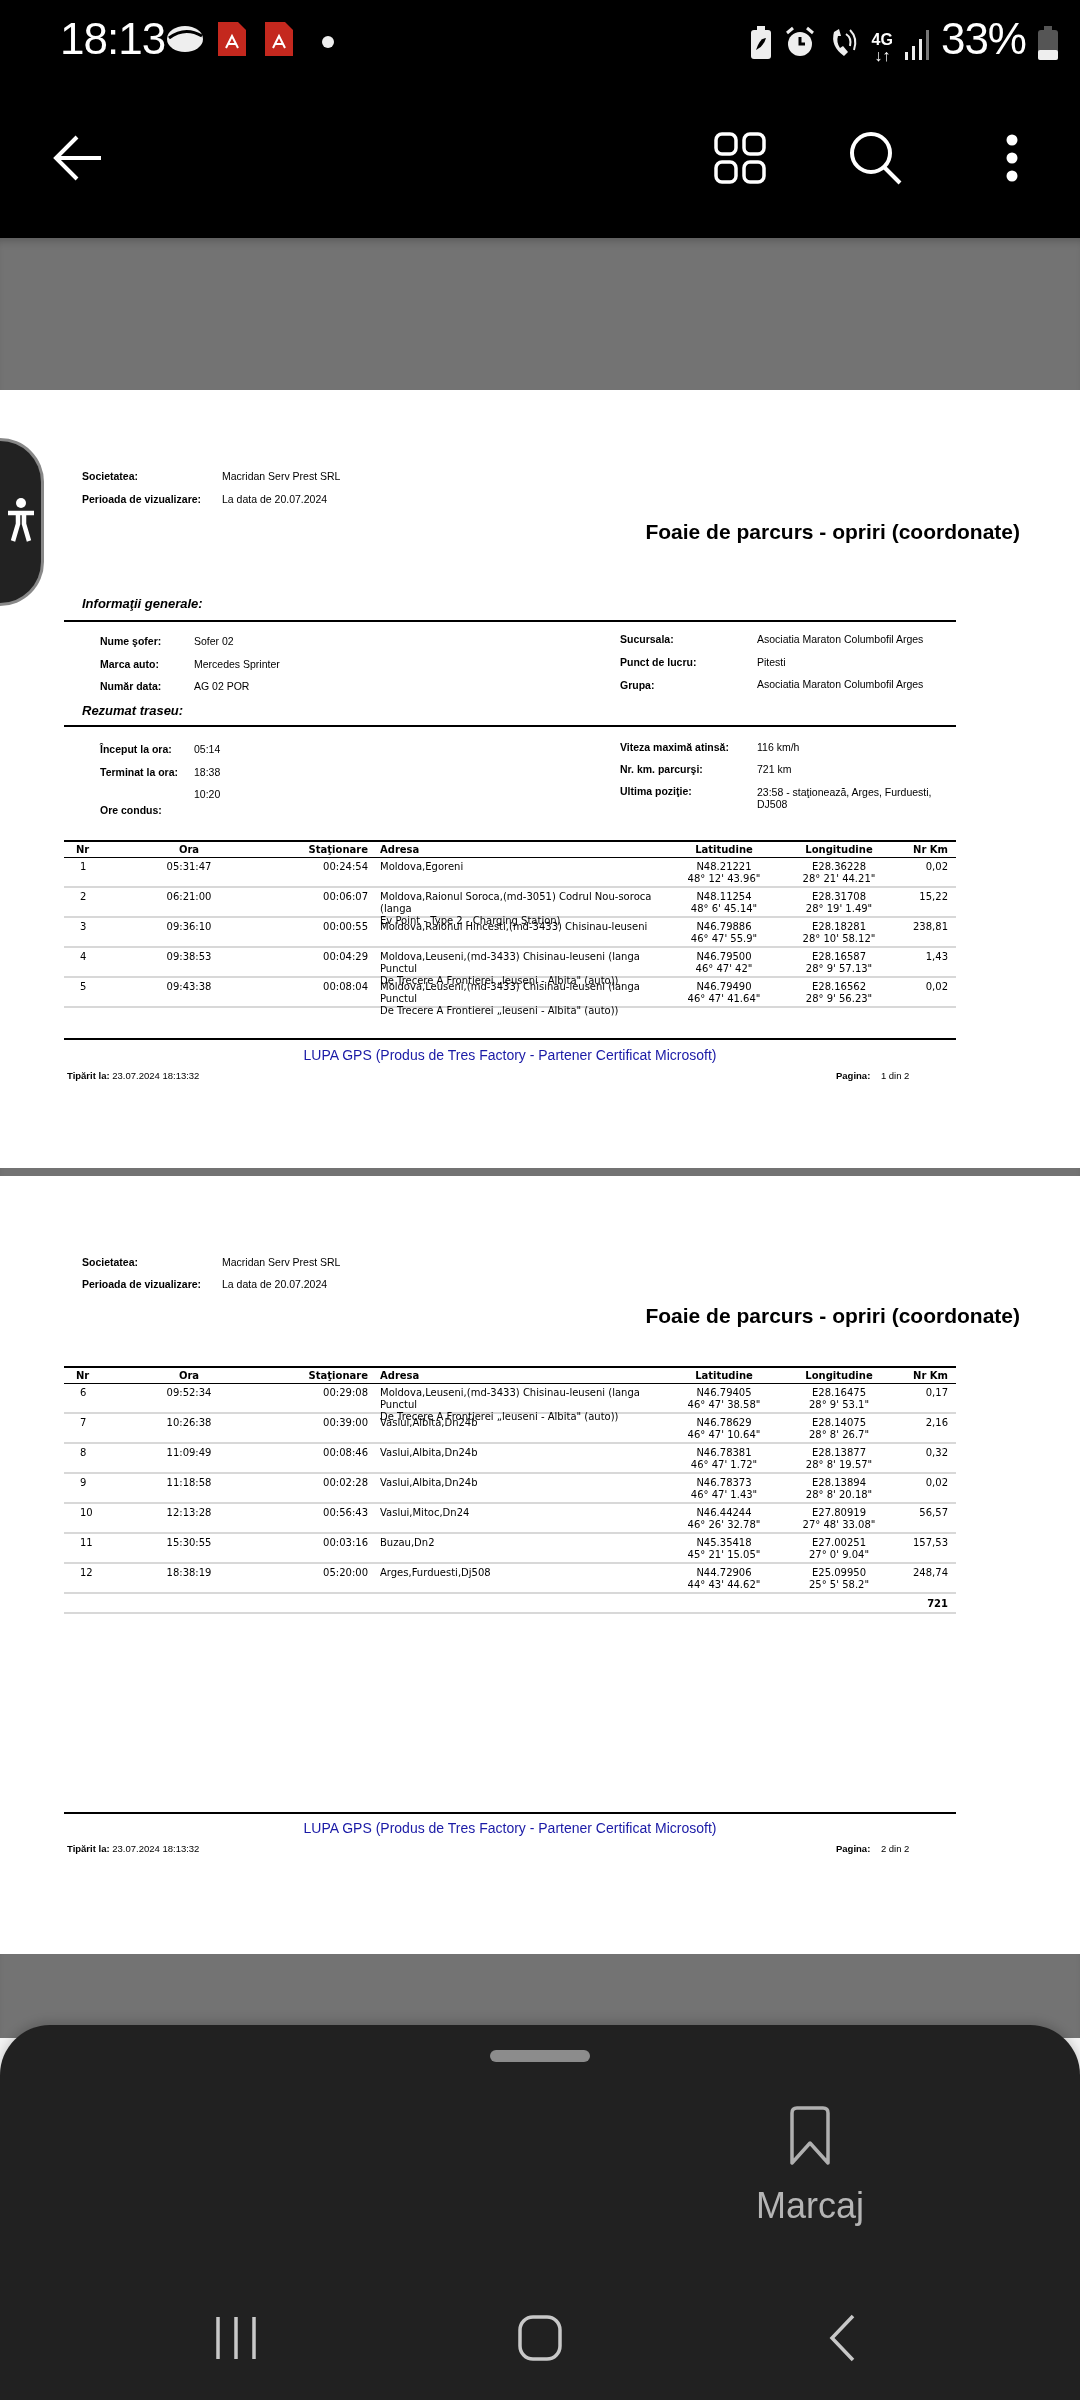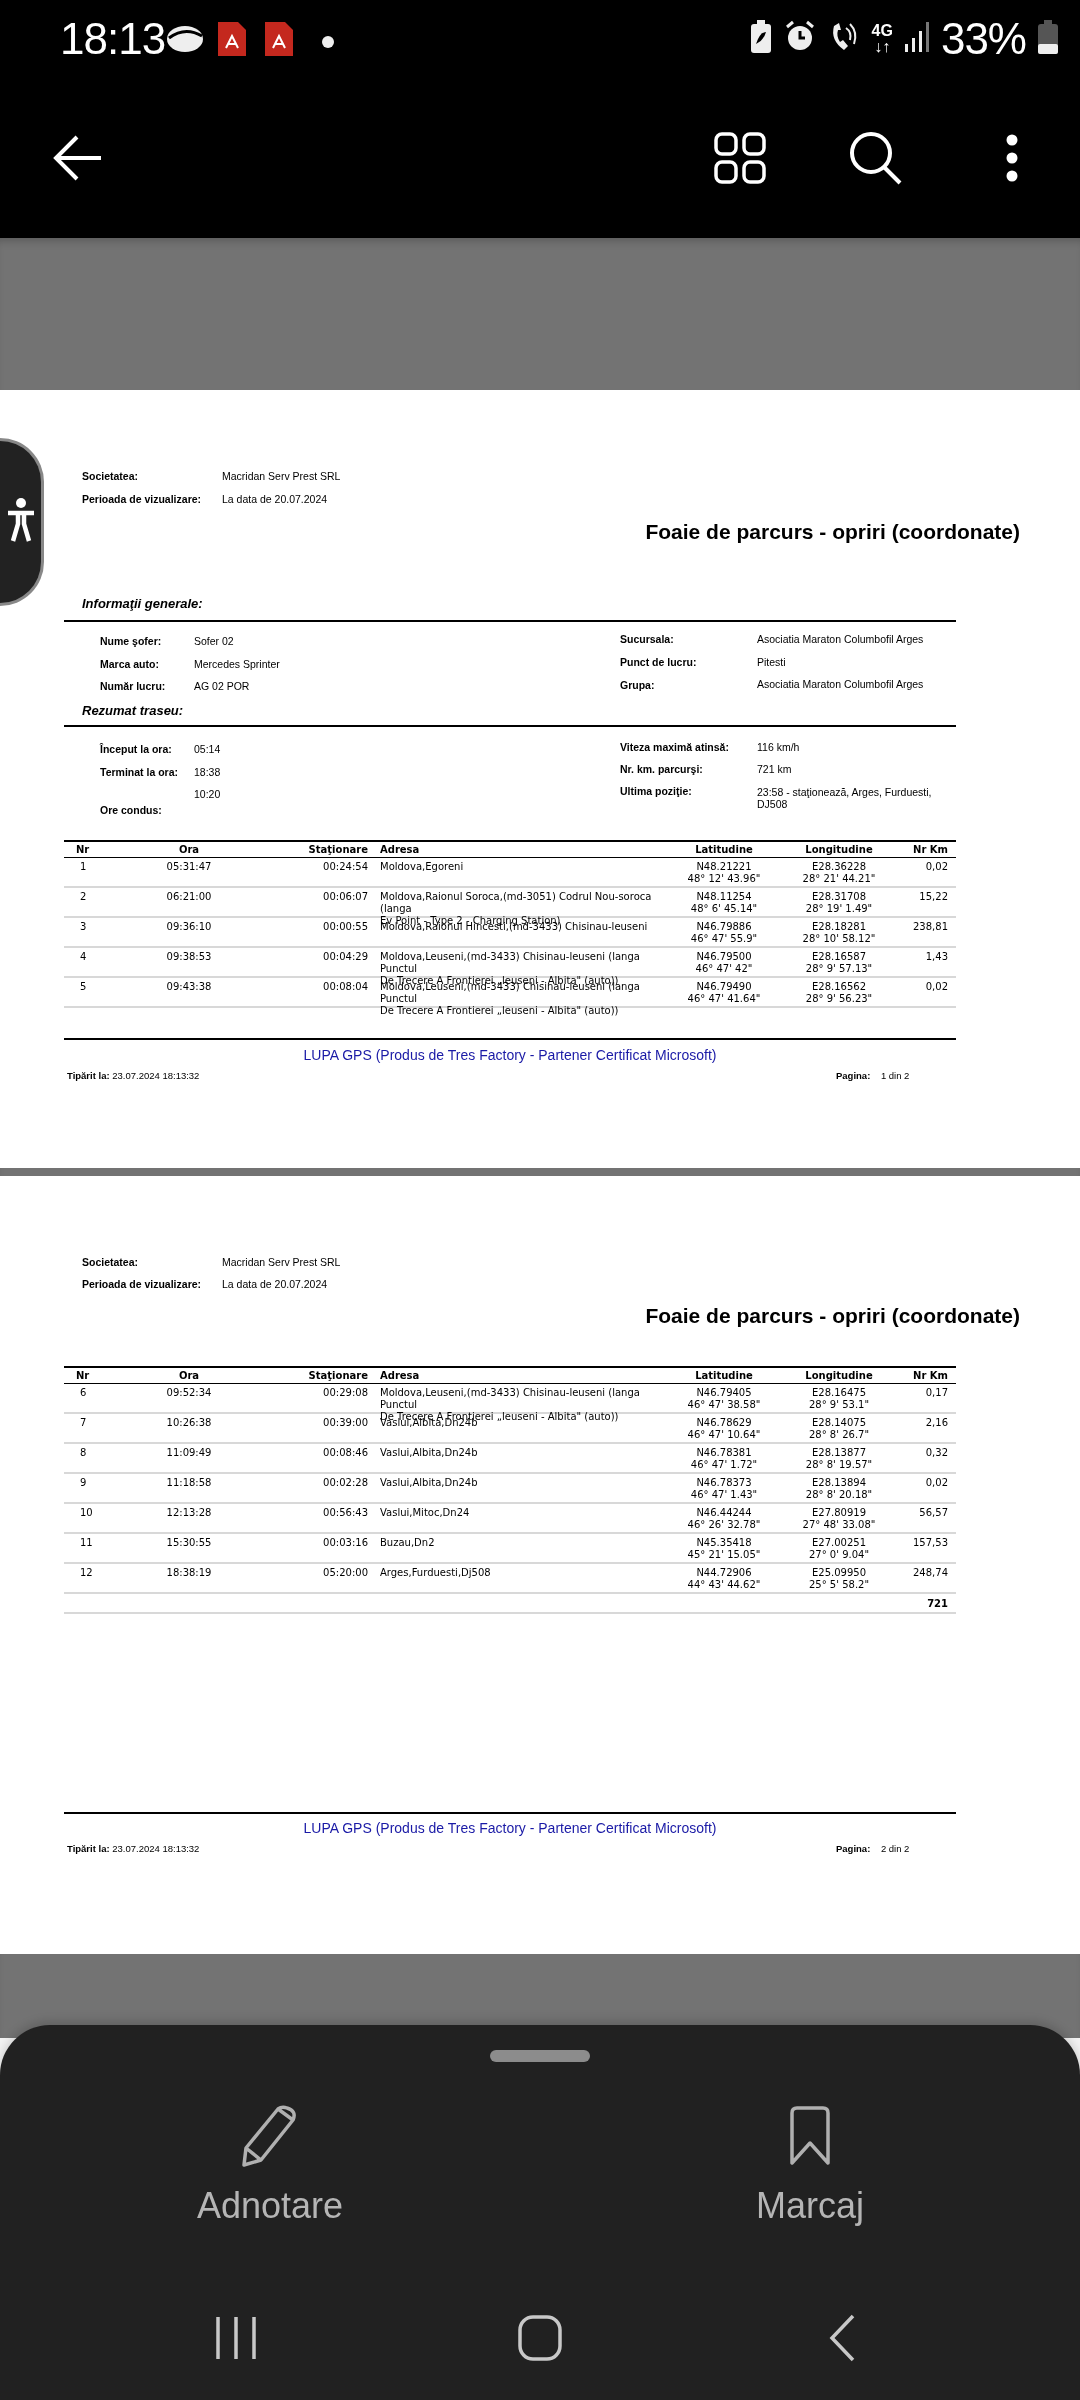--- a/index.html
+++ b/index.html
@@ -2,21 +2,21 @@
 <html><head>
 <meta charset="utf-8">
 <style>
   * { box-sizing: border-box; margin: 0; padding: 0; }
   html, body { width: 1080px; height: 2400px; overflow: hidden; background: #f3f3f3; font-family: "Liberation Sans", sans-serif; }
 
   
   #status-bar { position: absolute; left: 0; top: 0; width: 1080px; height: 80px; background: #000; color: #fff; }
   #status-time { position: absolute; left: 60px; top: 14px; font-size: 44px; letter-spacing: -1px; }
   .sb-icon { position: absolute; top: 22px; }
-  #status-right { position: absolute; right: 22px; top: 14px; height: 50px; display: flex; align-items: center; gap: 12px; }
+  #status-right { position: absolute; right: 22px; top: 14px; height: 50px; display: flex; align-items: flex-end; gap: 12px; }
   #battery-pct { font-size: 44px; letter-spacing: -1px; }
 
   
   #app-bar { position: absolute; left: 0; top: 80px; width: 1080px; height: 158px; background: #000; }
   .appbar-btn { position: absolute; top: 30px; width: 100px; height: 100px; display: flex; align-items: center; justify-content: center; }
 
   
   #doc-area { position: absolute; left: 0; top: 238px; width: 1080px; height: 1800px; background: #737373; box-shadow: inset 0 8px 10px -6px rgba(0,0,0,0.25); }
   .page { position: absolute; left: 0; width: 1080px; height: 778px; background: #fff; color: #000; }
   #page-1 { top: 152px; }
@@ -153,21 +153,21 @@
     <span class="val" style="left:222px; top:103px;">La data de 20.07.2024</span>
     <div class="title" style="top:130px;">Foaie de parcurs - opriri (coordonate)</div>
 
     <div class="section-h" style="top:206px;">Informaţii generale:</div>
     <div class="rule" style="top:230px;"></div>
 
     <span class="lbl" style="left:100px; top:245px;">Nume şofer:</span>
     <span class="val" style="left:194px; top:245px;">Sofer 02</span>
     <span class="lbl" style="left:100px; top:268px;">Marca auto:</span>
     <span class="val" style="left:194px; top:268px;">Mercedes Sprinter</span>
-    <span class="lbl" style="left:100px; top:290px;">Număr lucru:</span>
+    <span class="lbl" style="left:100px; top:290px;">Număr data:</span>
     <span class="val" style="left:194px; top:290px;">AG 02 POR</span>
 
     <span class="lbl" style="left:620px; top:243px;">Sucursala:</span>
     <span class="val" style="left:757px; top:243px;">Asociatia Maraton Columbofil Arges</span>
     <span class="lbl" style="left:620px; top:266px;">Punct de lucru:</span>
     <span class="val" style="left:757px; top:266px;">Pitesti</span>
     <span class="lbl" style="left:620px; top:289px;">Grupa:</span>
     <span class="val" style="left:757px; top:288px;">Asociatia Maraton Columbofil Arges</span>
 
     <div class="section-h" style="top:313px;">Rezumat traseu:</div>
@@ -557,28 +557,20 @@
     <svg width="28" height="44" viewBox="0 0 28 44">
         <circle cx="14" cy="5" r="5" fill="#fff"></circle>
         <path d="M1 15 H27" stroke="#fff" stroke-width="4.5"></path>
         <path d="M11 15 V26 L6 43 M17 15 V26 L22 43" stroke="#fff" stroke-width="4.5" fill="none"></path>
       </svg>
   </span>
 </div>
 
 <div id="bottom-sheet">
   <div id="drag-handle"></div>
-  <div class="sheet-action" style="left:140px;">
-    <span>
-      <svg width="60" height="62" viewBox="0 0 60 62">
-          <path d="M47 3 Q57 6 53 15 L21 55 L4 60 L6 43 L38 4 Q42 1 47 3 Z M38 4 L53 15 M6 43 L21 55" stroke="#b0b0b0" stroke-width="3.5" fill="none" stroke-linejoin="round"></path>
-        </svg>
-    </span>
-    <span class="sheet-label">Adnotare</span>
-  </div>
   <div class="sheet-action" style="left:680px;">
     <span>
       <svg width="44" height="62" viewBox="0 0 44 62">
           <path d="M4 58 V8 Q4 3 9 3 H35 Q40 3 40 8 V58 L22 38 Z" stroke="#b0b0b0" stroke-width="3.5" fill="none" stroke-linejoin="round"></path>
         </svg>
     </span>
     <span class="sheet-label">Marcaj</span>
   </div>
 
   <div class="nav-btn" style="left:176px;">

